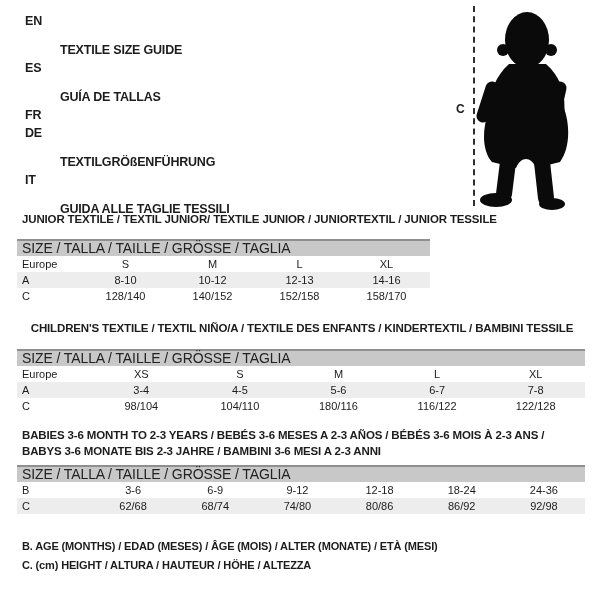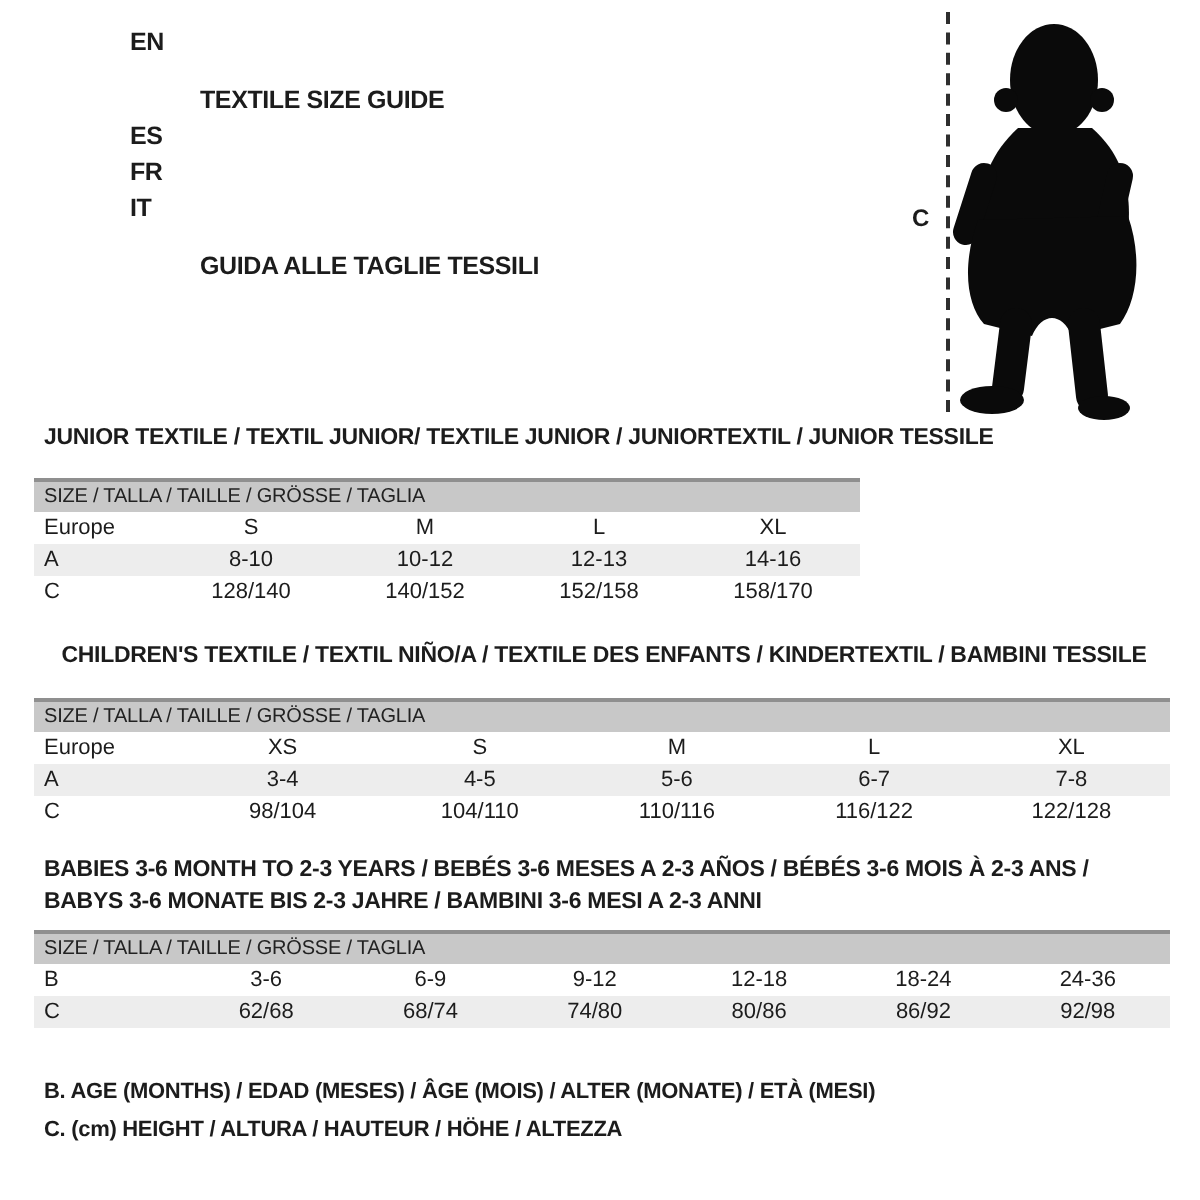--- a/index.html
+++ b/index.html
@@ -7,21 +7,21 @@
     width:600px;height:600px;background:#ffffff;position:relative;
     font-family:"Liberation Sans","DejaVu Sans",sans-serif;
     color:#1c1c1c;overflow:hidden;
     -webkit-font-smoothing:antialiased;
   }
   .abs{position:absolute;}
 
   
   .lang-block{left:25px;top:12px;}
   .lang-row{display:flex;line-height:18px;font-size:12.5px;font-weight:bold;letter-spacing:-0.2px;}
-  .lang-code{width:35px;flex:0 0 35px;margin-left:40px;}
+  .lang-code{width:35px;flex:0 0 35px;}
   .lang-title{white-space:nowrap;margin-top:29px;}
 
   
   .fig-c{left:456px;top:102px;font-size:12px;font-weight:bold;}
   .dash-line{left:473px;top:6px;height:200px;width:0;border-left:2px dashed #2e2e2e;}
   .baby-svg{left:476px;top:4px;}
 
   
   .ttitle{font-size:11.5px;font-weight:bold;letter-spacing:-0.15px;white-space:pre-line;line-height:16px;}
   .t1-title{left:22px;top:211px;width:560px;}
@@ -29,21 +29,21 @@
   .t3-title{left:22px;top:427px;width:560px;}
 
   
   .stable{font-size:11px;}
   .t1-table{left:17px;top:239px;width:413px;}
   .t2-table{left:17px;top:349px;width:568px;}
   .t3-table{left:17px;top:465px;width:568px;}
   .sizebar{
     background:#c8c8c8;border-top:2px solid #8f8f8f;
     height:15px;line-height:15px;padding-left:5px;color:#222;
-    font-size:10px;letter-spacing:-0.1px;
+    font-size:14px;letter-spacing:-0.1px;
   }
   .stable table{border-collapse:collapse;width:100%;table-layout:fixed;}
   .stable td{height:16px;text-align:center;padding:0;font-size:11px;color:#1c1c1c;}
   .stable td.rowlabel{text-align:left;padding-left:5px;margin-left:24px;}
   .stable tbody tr:nth-child(even){background:#ededed;}
   .t1-table td.rowlabel{width:60px;}
   .t2-table td.rowlabel{width:70px;}
   .t3-table td.rowlabel{width:70px;}
 
   
@@ -53,23 +53,28 @@
 </head>
 <body>
 
 <div class="abs lang-block">
     <div class="lang-row">
       <span class="lang-code">EN</span>
       <span class="lang-title">TEXTILE SIZE GUIDE</span>
     </div>
     <div class="lang-row">
       <span class="lang-code">ES</span>
+      <span class="lang-title">GUÍA DE TALLAS</span>
     </div>
     <div class="lang-row">
       <span class="lang-code">FR</span>
+    </div>
+    <div class="lang-row">
+      <span class="lang-code">DE</span>
+      <span class="lang-title">TEXTILGRÖßENFÜHRUNG</span>
     </div>
     <div class="lang-row">
       <span class="lang-code">IT</span>
       <span class="lang-title">GUIDA ALLE TAGLIE TESSILI</span>
     </div>
   </div>
 
 <span class="abs fig-c">C</span>
 <div class="abs dash-line"></div>
 
@@ -137,21 +142,21 @@
           <td>3-4</td>
           <td>4-5</td>
           <td>5-6</td>
           <td>6-7</td>
           <td>7-8</td>
         </tr>
         <tr>
           <td class="rowlabel">C</td>
           <td>98/104</td>
           <td>104/110</td>
-          <td>110/116</td>
+          <td>180/116</td>
           <td>116/122</td>
           <td>122/128</td>
         </tr>
       </tbody>
     </table>
 </div>
 
 <div class="abs ttitle t3-title">BABIES 3-6 MONTH TO 2-3 YEARS / BEBÉS 3-6 MESES A 2-3 AÑOS / BÉBÉS 3-6 MOIS À 2-3 ANS /
 BABYS 3-6 MONATE BIS 2-3 JAHRE / BAMBINI 3-6 MESI A 2-3 ANNI</div>
 <div class="abs stable t3-table">

